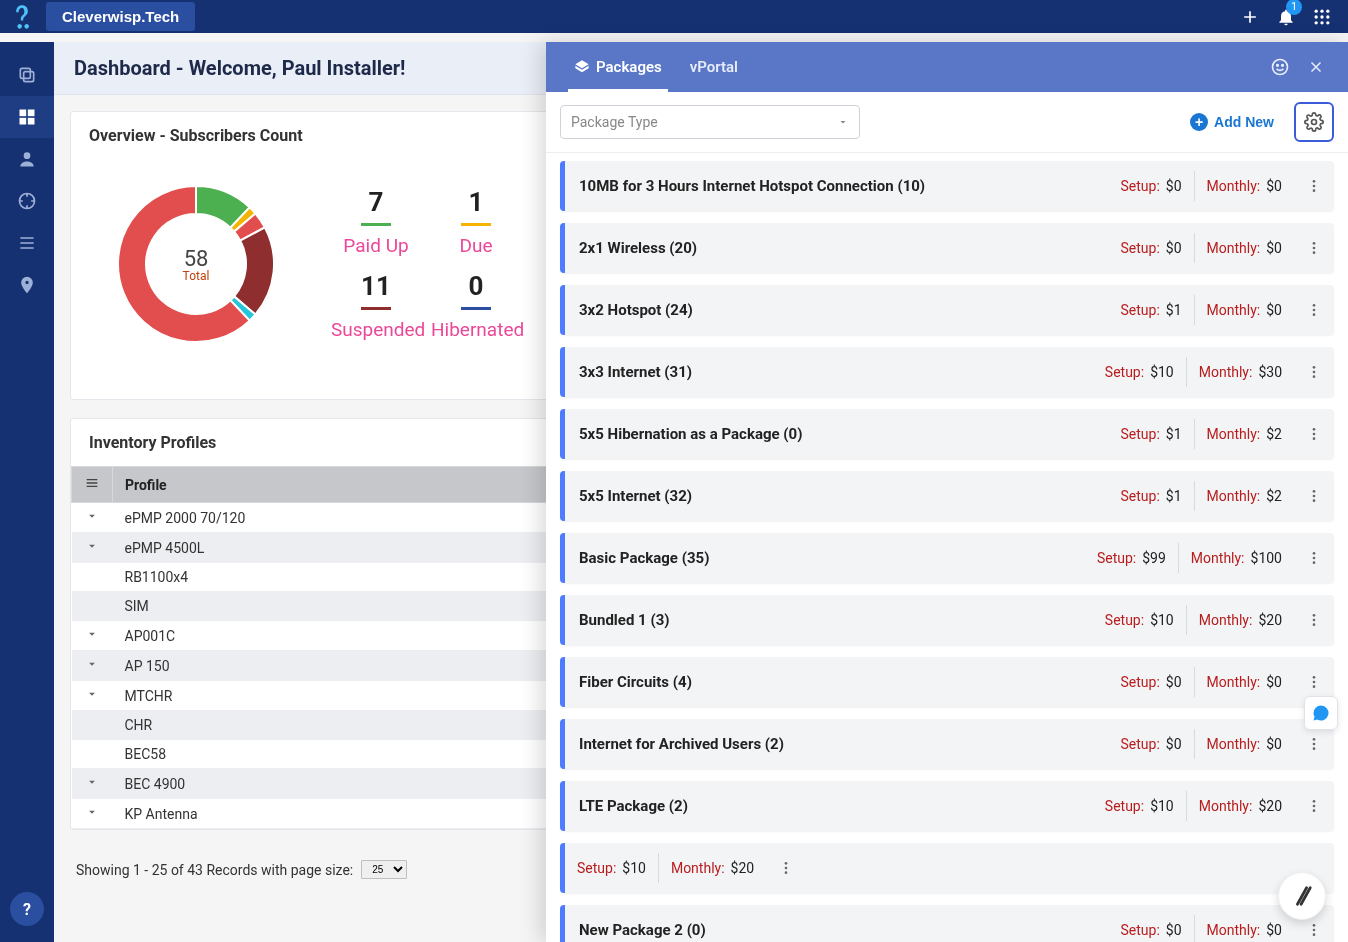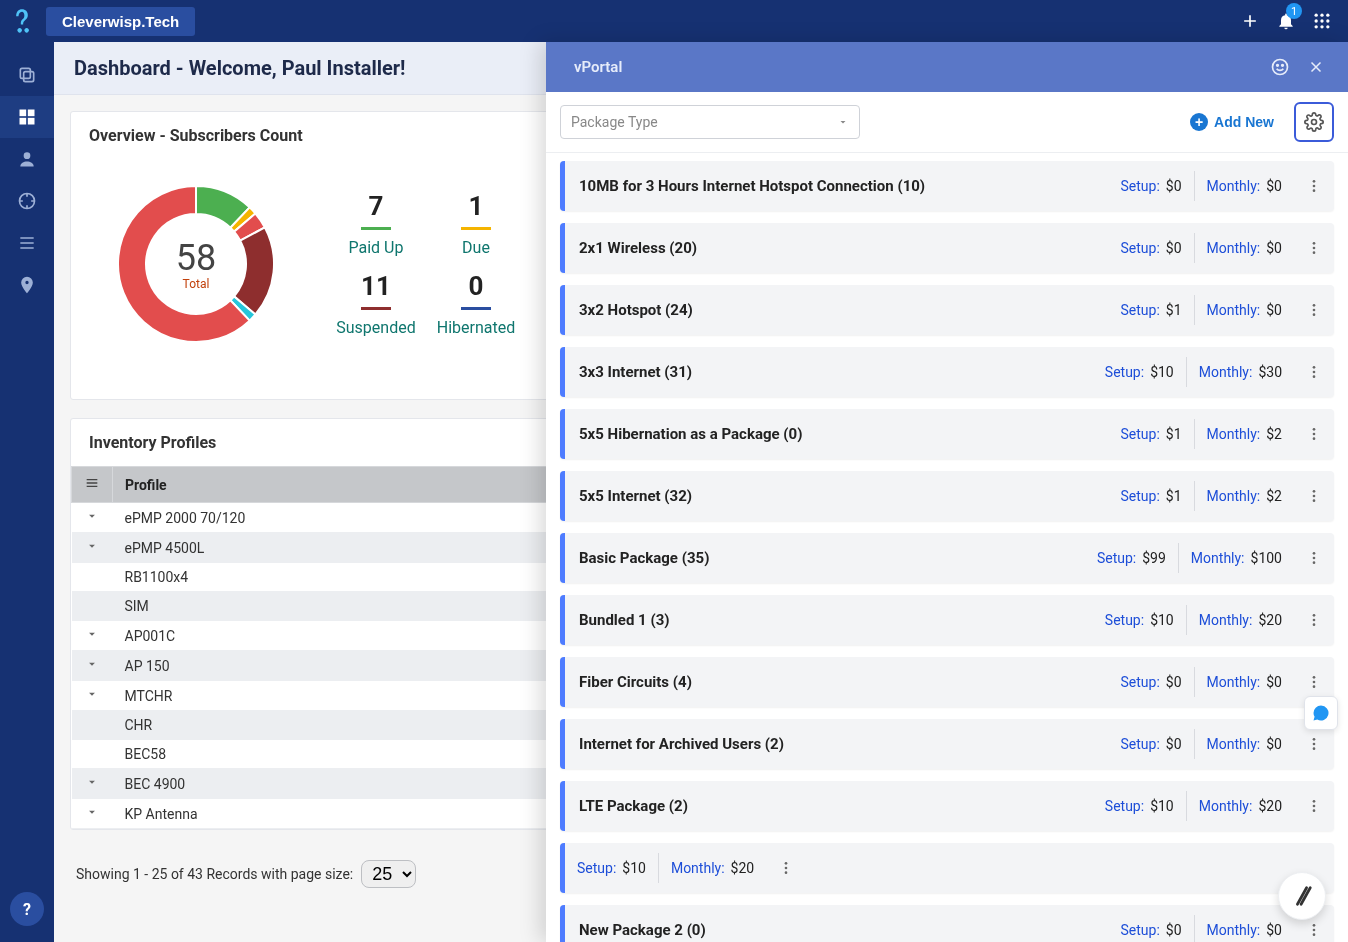--- a/index.html
+++ b/index.html
@@ -7,21 +7,21 @@
   font-family: -apple-system, BlinkMacSystemFont, "Segoe UI", Roboto, Helvetica, Arial, sans-serif;
   background: #f5f5f5;
   width: 1348px;
   height: 942px;
   overflow: hidden;
   position: relative;
   color: #333;
 }
 
 .topbar {
-  height: 42px;
+  height: 33px;
   background: #163172;
   display: flex;
   align-items: center;
   padding: 0 8px;
   color: #fff;
 }
 .logo-foot {
   width: 28px; height: 28px;
   display:flex; align-items:center; justify-content:center;
   color:#4fc3f7;
@@ -127,33 +127,33 @@
   gap: 40px;
   align-items:center;
 }
 
 .donut-wrap { position:relative; width:190px; height:190px; }
 .donut-center {
   position:absolute; top:50%; left:50%;
   transform:translate(-50%,-50%);
   text-align:center;
 }
-.donut-center .v { font-size:36px; font-weight:400; color:#444; }
+.donut-center .v { font-size:22px; font-weight:400; color:#444; }
 .donut-center .l { font-size:12px; color:#c2410c; margin-top:-2px; }
 
 .stats-grid {
   display:grid;
   grid-template-columns: repeat(3, 90px);
   column-gap: 10px;
   row-gap: 14px;
 }
 .stat-cell { text-align:center; }
 .stat-value { font-size:26px; font-weight:700; color:#222; }
 .stat-bar { width:30px; height:3px; margin:6px auto 8px; }
-.stat-label { font-size:16px; color:#0f766e; }
+.stat-label { font-size:19px; color:#ec4899; }
 
 .table-wrap { overflow:auto; }
 table.inv {
   width:100%;
   border-collapse:collapse;
   font-size:14px;
 }
 table.inv thead tr { background:#c5c7ca; }
 table.inv th {
   text-align:left;
@@ -171,23 +171,23 @@
 table.inv tbody tr:nth-child(even) td { background:#eceef1; }
 td.exp-col { width:40px; text-align:center; color:#666; }
 .table-footer {
   display:flex; align-items:center; gap:8px;
   padding:12px 6px;
   font-size:14px;
   color:#333;
 }
 .page-select {
   border:1px solid #bdbfc3;
-  border-radius:8px;
+  border-radius:1px;
   padding:2px 6px;
-  font-size:18px;
+  font-size:10px;
 }
 
 .drawer {
   position:absolute;
   top:42px; right:0;
   width:802px;
   height:calc(100% - 42px);
   background:#fff;
   box-shadow:-6px 0 20px rgba(0,0,0,0.15);
   display:flex;
@@ -291,21 +291,21 @@
   color:#222;
   white-space:nowrap; overflow:hidden; text-overflow:ellipsis;
 }
 .pkg-fee {
   padding:0 12px;
   border-left:1px solid #d8dadf;
   display:flex; align-items:center; gap:6px;
   font-size:14px;
   height:30px;
 }
-.pkg-fee .lab { color:#1d4ed8; }
+.pkg-fee .lab { color:#b91c1c; }
 .pkg-fee .val { color:#222; font-weight:400; }
 .pkg-more {
   width:40px;
   display:flex; align-items:center; justify-content:center;
   color:#666; cursor:pointer;
 }
 
 .float-chat {
   position:absolute;
   right:10px; top:696px;
@@ -572,20 +572,26 @@
       <span>Showing 1 - 25 of 43 Records with page size:</span>
       <select class="page-select">
         <option>25</option>
       </select>
     </div>
   </div>
 </div>
 
 <div class="drawer">
   <div class="drawer-tabs">
+    <div class="drawer-tab active">
+      <svg width="16" height="16" viewBox="0 0 24 24" fill="currentColor">
+          <path d="M12 2l10 6-10 6L2 8l10-6zm0 14l10-6v4l-10 6-10-6v-4l10 6z"></path>
+        </svg>
+      <span>Packages</span>
+    </div>
     <div class="drawer-tab">
       <span>vPortal</span>
     </div>
     <div class="drawer-tabs-spacer"></div>
     <div class="drawer-header-icon">
       <svg width="20" height="20" viewBox="0 0 24 24" fill="none" stroke="currentColor" stroke-width="2">
           <circle cx="12" cy="12" r="9"></circle>
           <path d="M8 14s1.5 2 4 2 4-2 4-2"></path>
           <circle cx="9" cy="10" r="1" fill="currentColor"></circle>
           <circle cx="15" cy="10" r="1" fill="currentColor"></circle>

